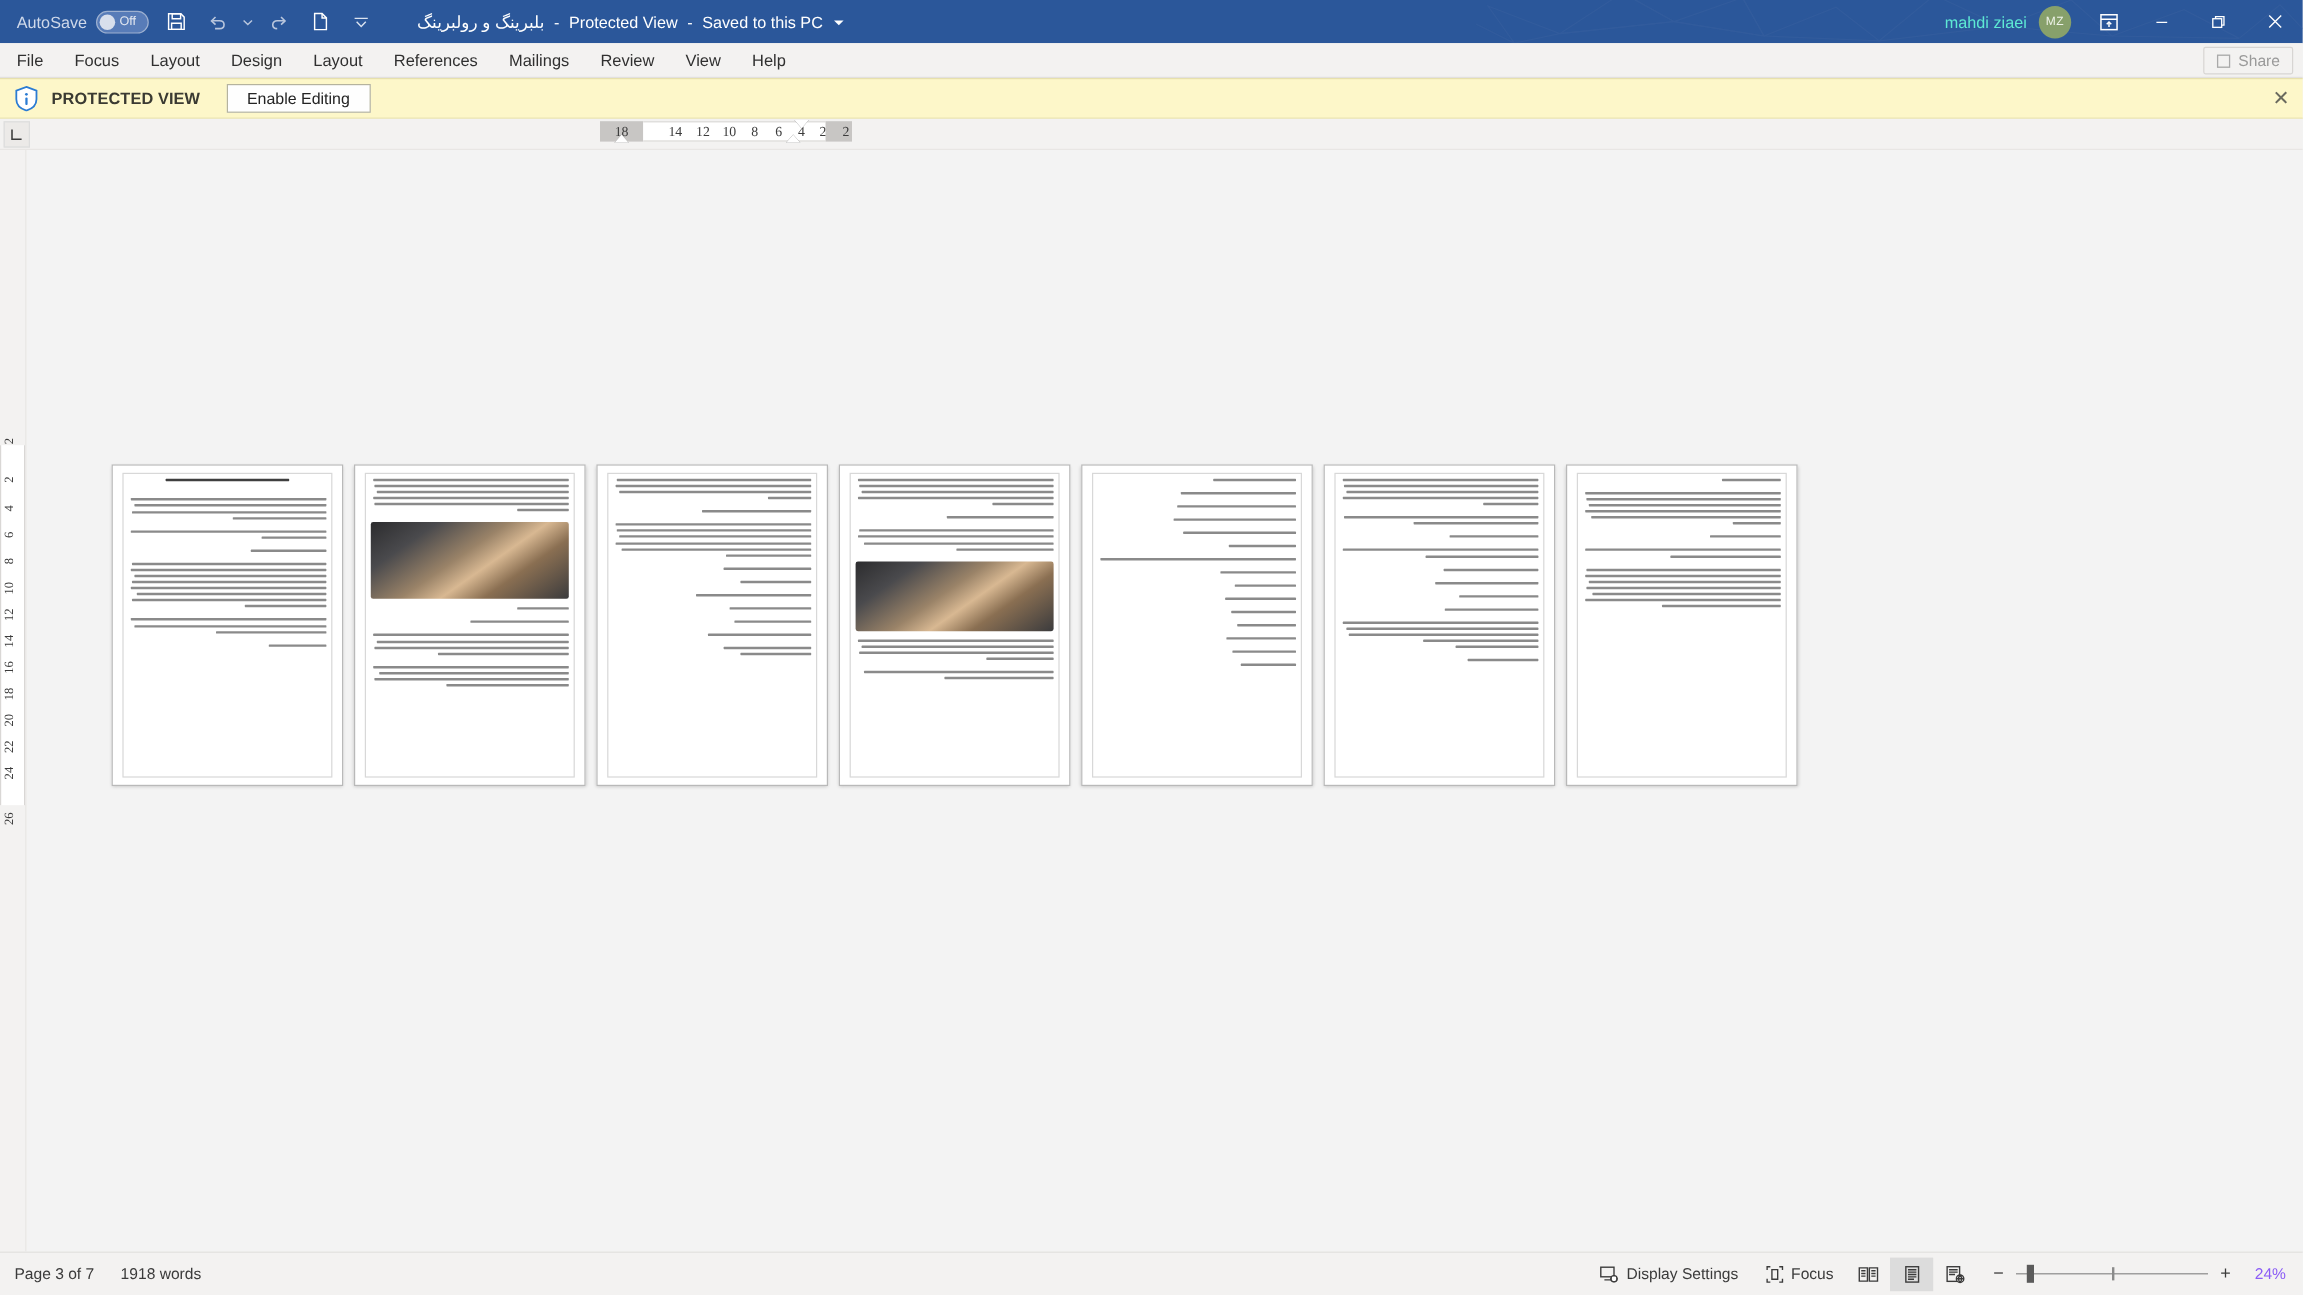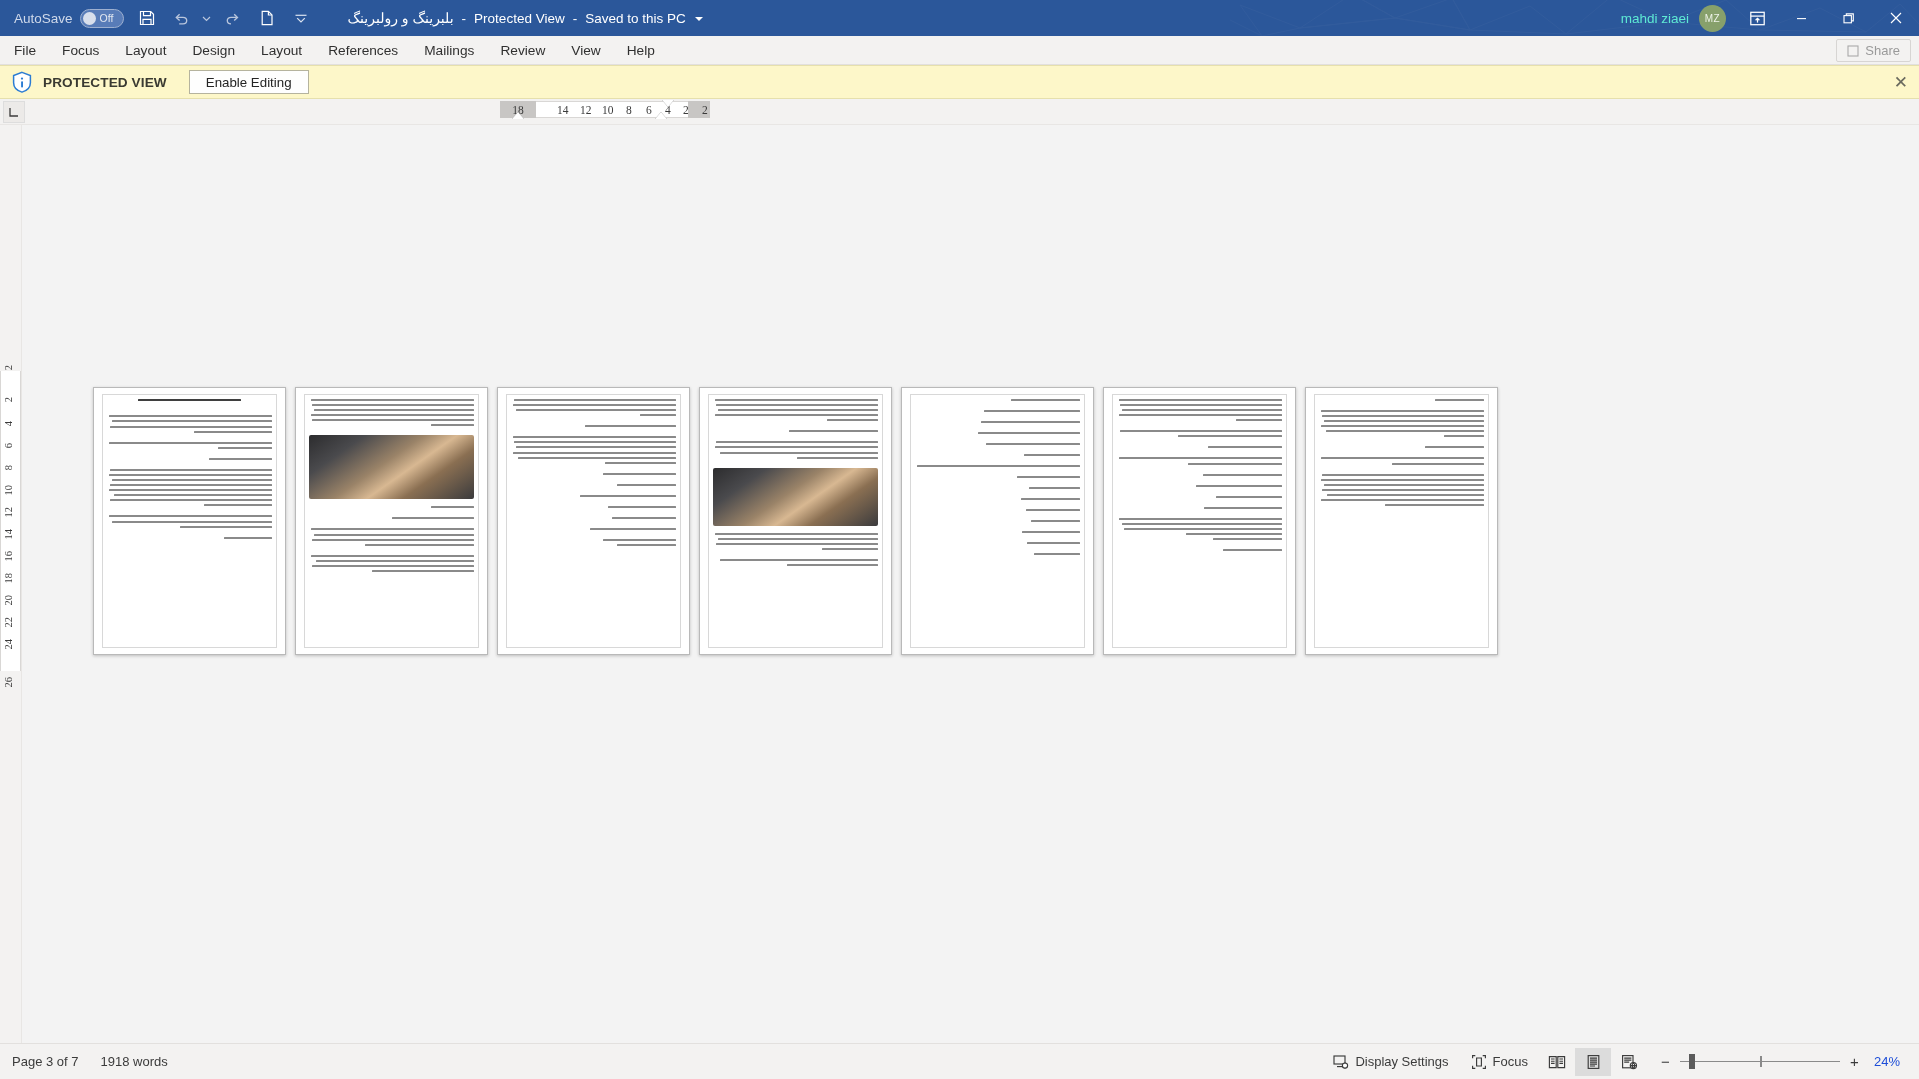--- a/index.html
+++ b/index.html
@@ -111,21 +111,21 @@
   .st-item{ display:flex; align-items:center; gap:6px; font-size:13px; color:#3b3b3b;
     padding:0 11px; height:30px; }
   .viewbtn{ width:36px; height:28px; display:flex; align-items:center; justify-content:center; }
   .viewbtn.sel{ background:#dcdcdc; }
   .zoomrow{ display:flex; align-items:center; gap:8px; padding-left:12px; }
   .zoom-sign{ font-size:15px; color:#3b3b3b; width:13px; text-align:center; }
   .slider{ position:relative; width:160px; height:14px; display:flex; align-items:center; }
   .slider .track{ position:absolute; left:0; right:0; height:1.5px; background:#8a8a8a; }
   .slider .mid{ position:absolute; left:50%; width:1.5px; height:11px; background:#8a8a8a; }
   .slider .thumb{ position:absolute; left:9px; width:6px; height:15px; background:#5b5b5b; }
-  .zoompct{ font-size:13px; color:#1d4ed8; width:40px; text-align:center; padding-right:4px;}
+  .zoompct{ font-size:13px; color:#8b5cf6; width:40px; text-align:right; padding-right:4px;}
 </style>
 </head>
 <body>
 
 <div class="titlebar">
   <svg class="tb-pattern" viewBox="0 0 1919 36" preserveAspectRatio="none">
     <g stroke="#39619f" stroke-width="1" fill="none">
       <path d="M1240 5 L1300 28 L1262 36 Z"></path>
       <path d="M1300 28 L1352 -6 L1395 18 Z"></path>
       <path d="M1395 18 L1452 -2 L1470 30 Z"></path>

